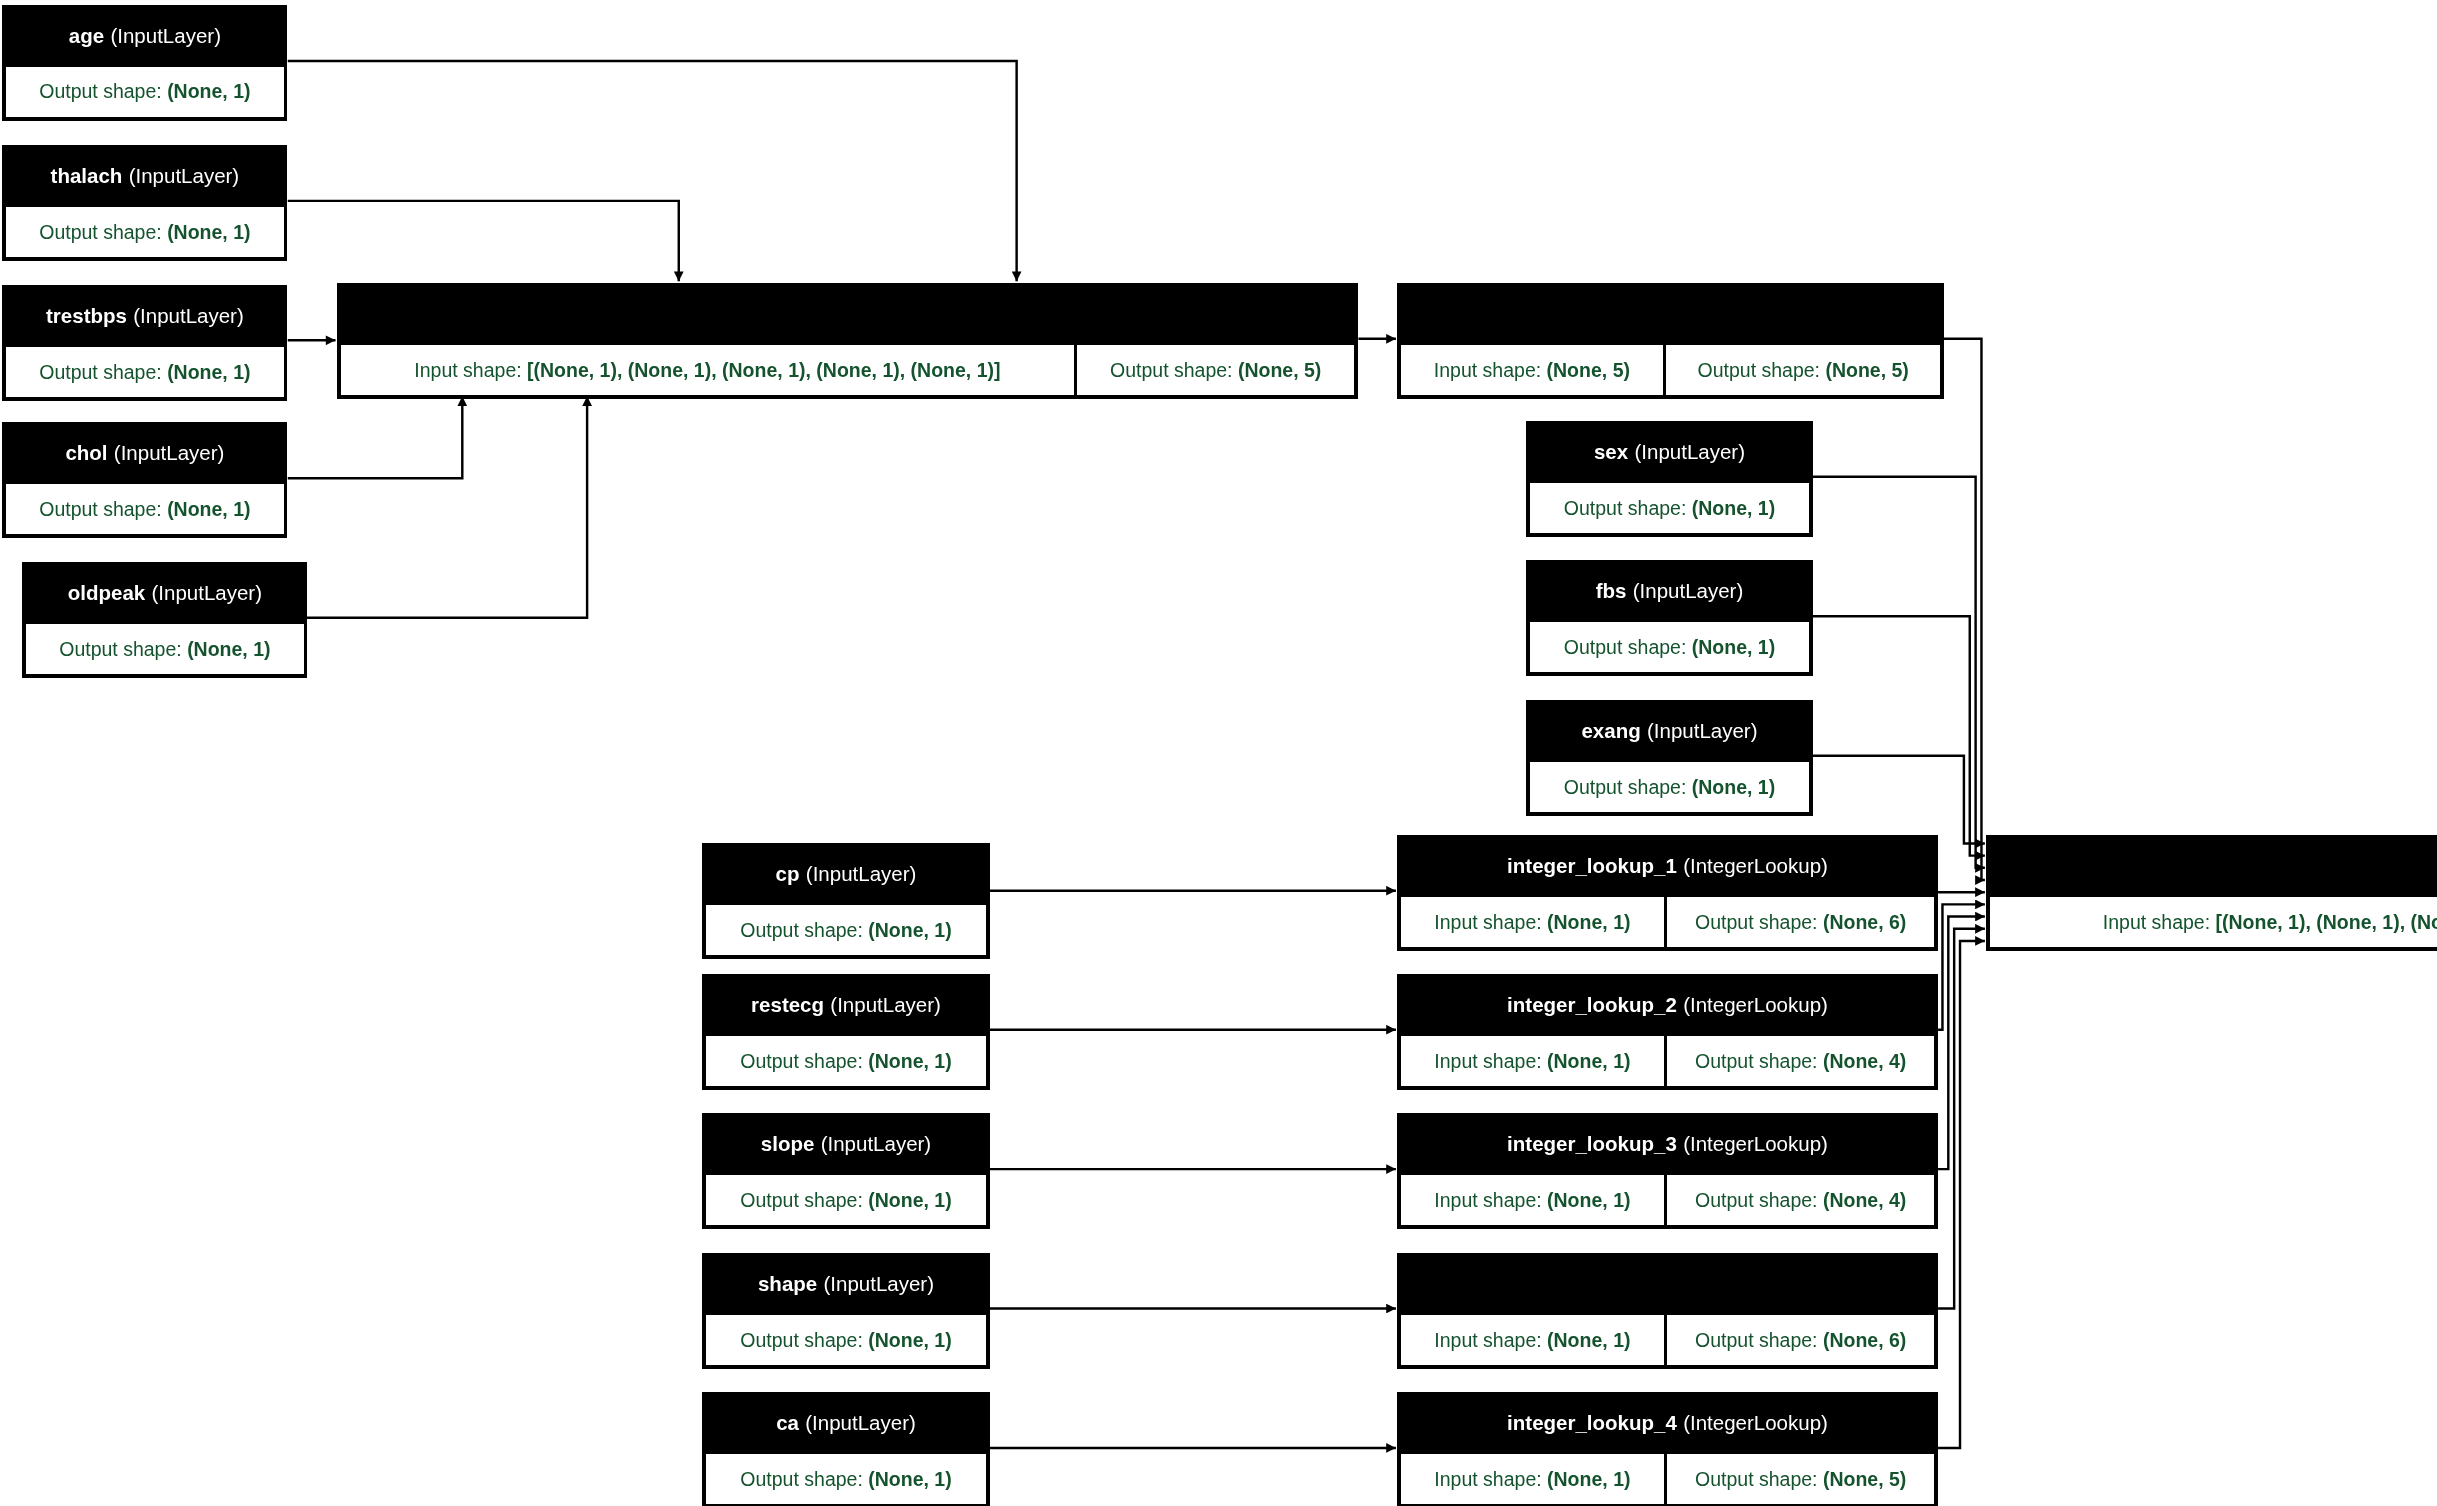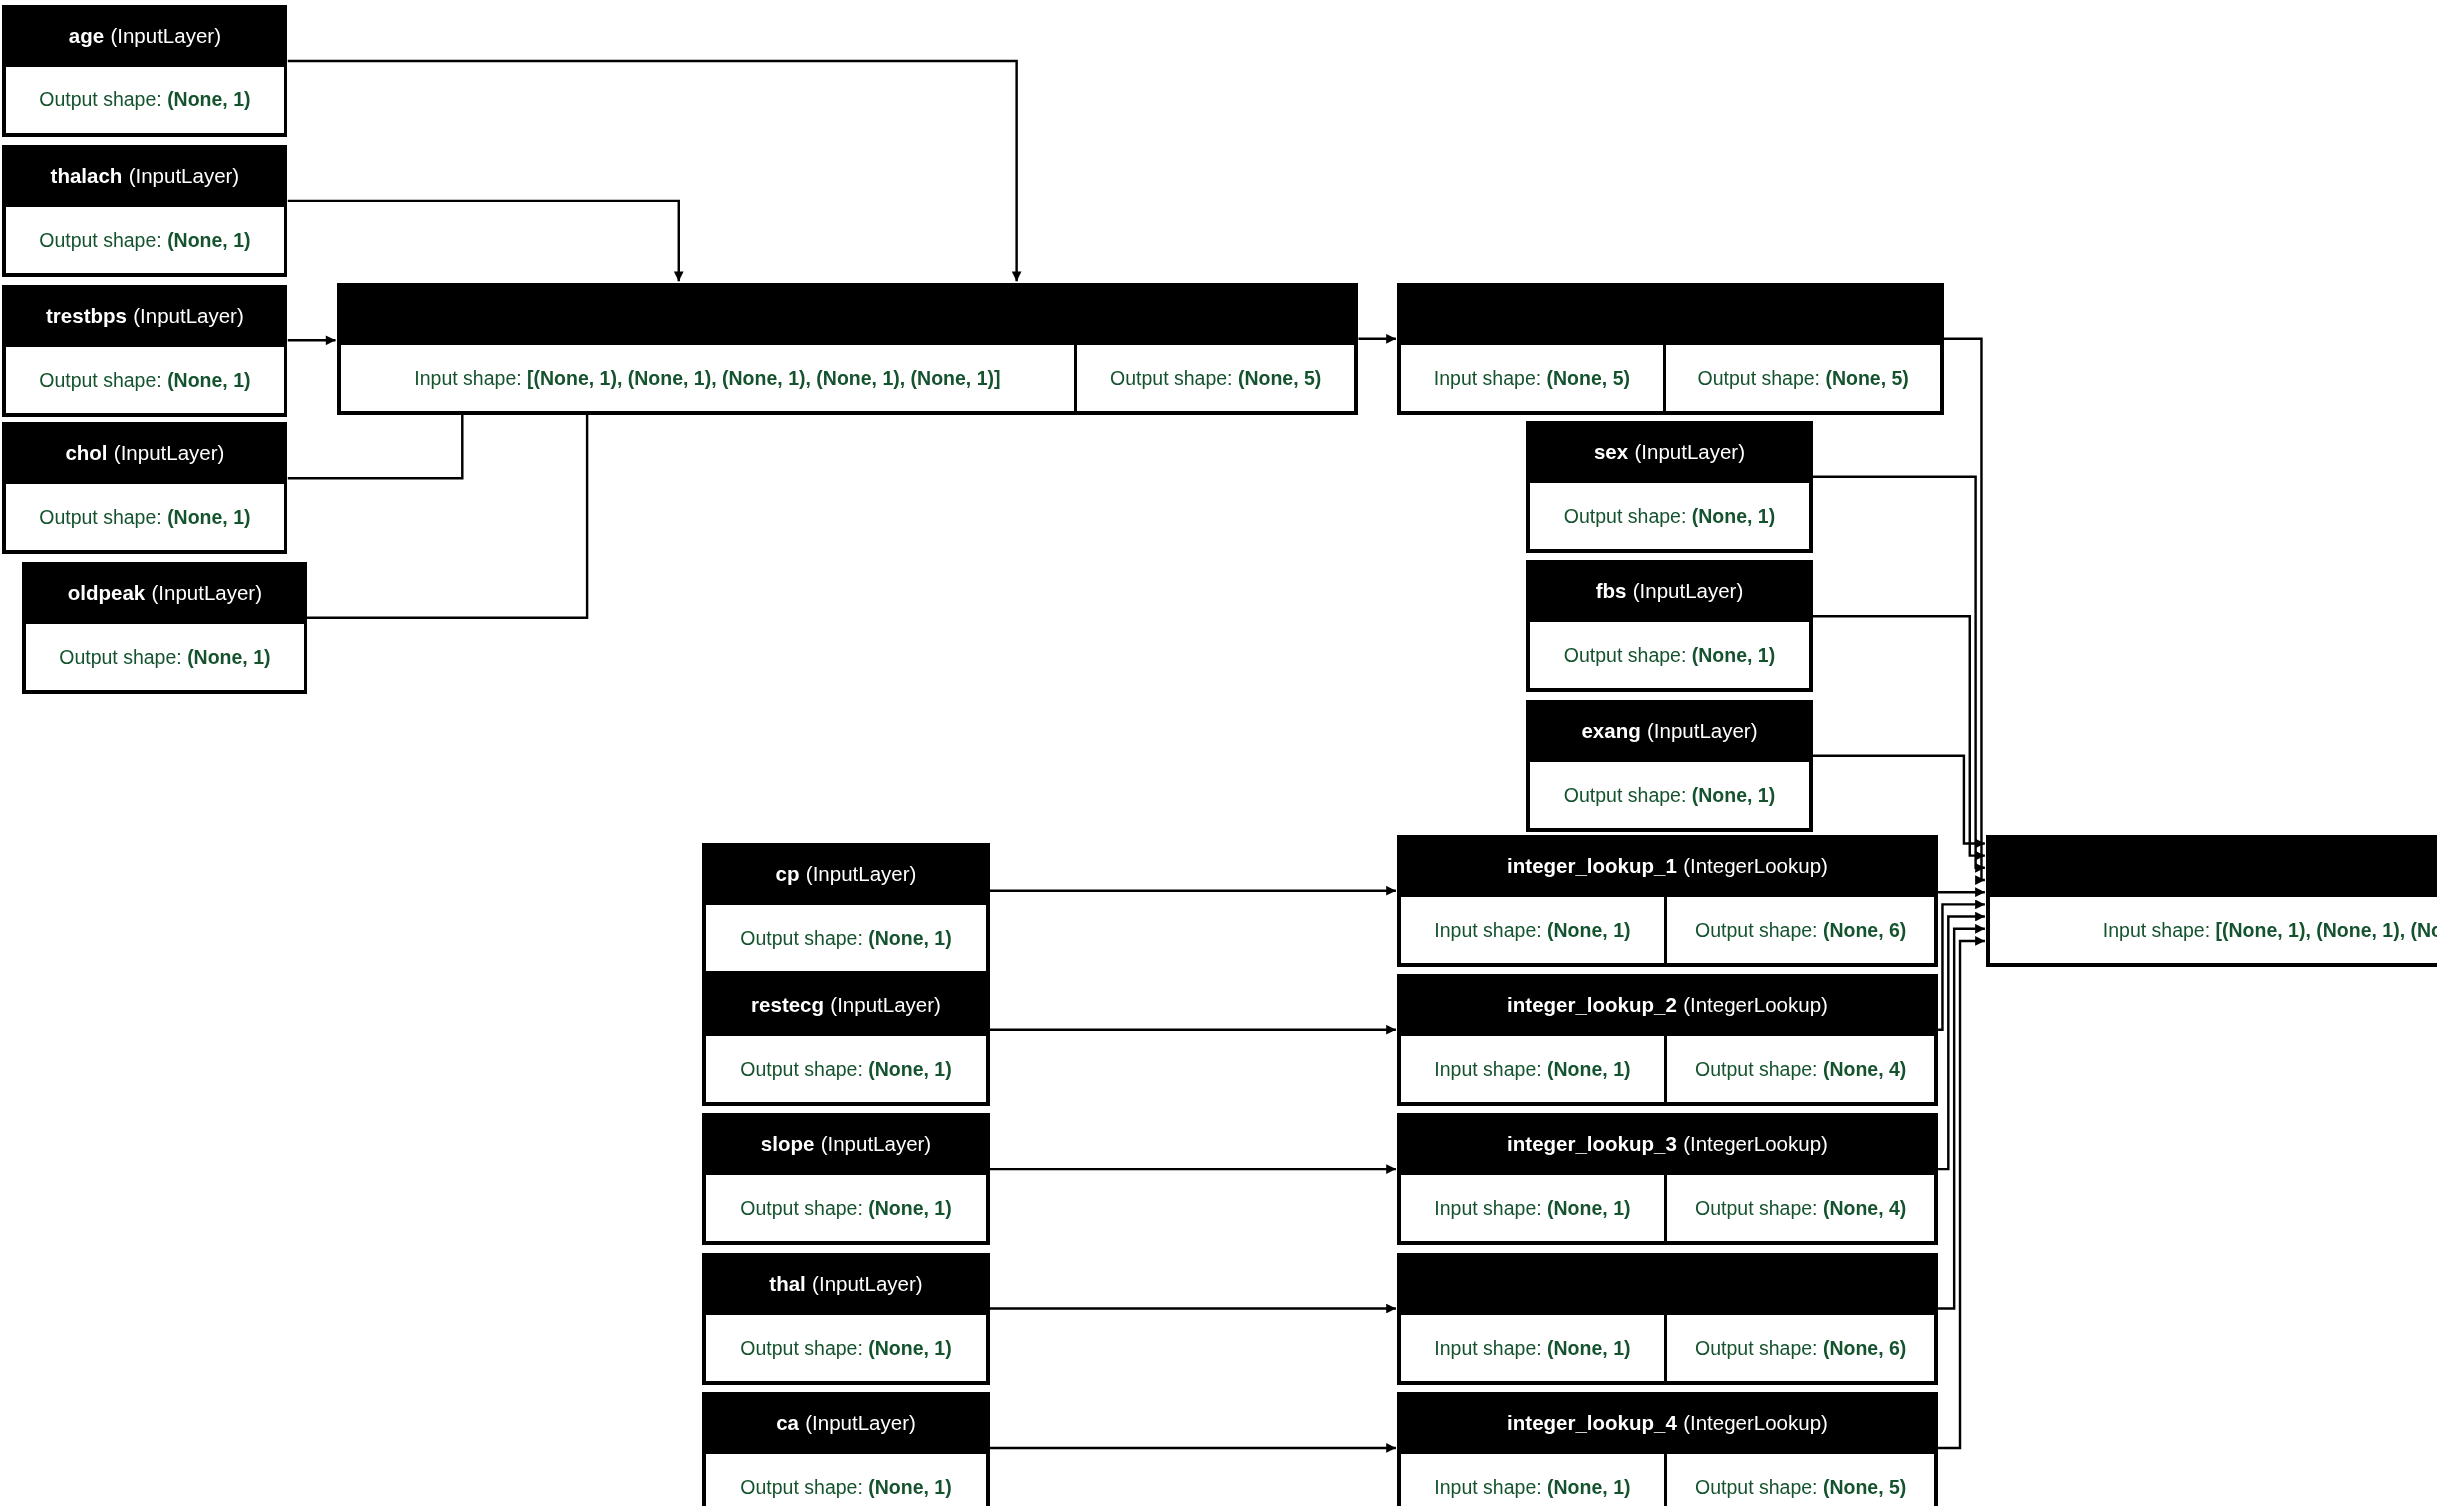--- a/index.html
+++ b/index.html
@@ -1,19 +1,19 @@
 <!DOCTYPE html>
 <html style="font-size:7.8px"><head>
 <meta charset="utf-8">
 <style>
   html,body{margin:0;padding:0;background:#ffffff;}
   #canvas{position:relative;width:3471px;height:1506px;background:#ffffff;
           font-family:"Liberation Sans",sans-serif;overflow:hidden;}
   #edges{position:absolute;left:0;top:0;width:3471px;height:1506px;}
-  .node{position:absolute;background:#000000;height:132px;box-sizing:border-box;}
+  .node{position:absolute;background:#000000;height:116px;box-sizing:border-box;}
   .ntitle{height:62px;display:flex;align-items:center;justify-content:center;
           color:#ffffff;font-size:20.5px;white-space:nowrap;}
   .nname{font-weight:bold;margin-right:6.3px;}
   .ntype{font-weight:normal;}
   .nbody{position:absolute;left:3.9px;right:3.9px;top:62px;bottom:3.9px;display:flex;}
   .cell{background:#ffffff;color:#14532d;display:flex;align-items:center;justify-content:center;
         font-size:19.5px;white-space:nowrap;flex:1 1 auto;min-width:0;}
   .cell + .cell{margin-left:3.4px;}
   .lbl{font-weight:normal;margin-right:5.4px;}
   .val{font-weight:bold;}
@@ -217,21 +217,21 @@
     <div class="nbody">
       <div class="cell">
         <span class="lbl">Output shape:</span>
         <span class="val">(None, 1)</span>
       </div>
     </div>
   </div>
 
   <div class="node" style="left:702px;top:1253px;width:288px;">
     <div class="ntitle">
-      <span class="nname">thal</span>
+      <span class="nname">shape</span>
       <span class="ntype">(InputLayer)</span>
     </div>
     <div class="nbody">
       <div class="cell">
         <span class="lbl">Output shape:</span>
         <span class="val">(None, 1)</span>
       </div>
     </div>
   </div>
 

